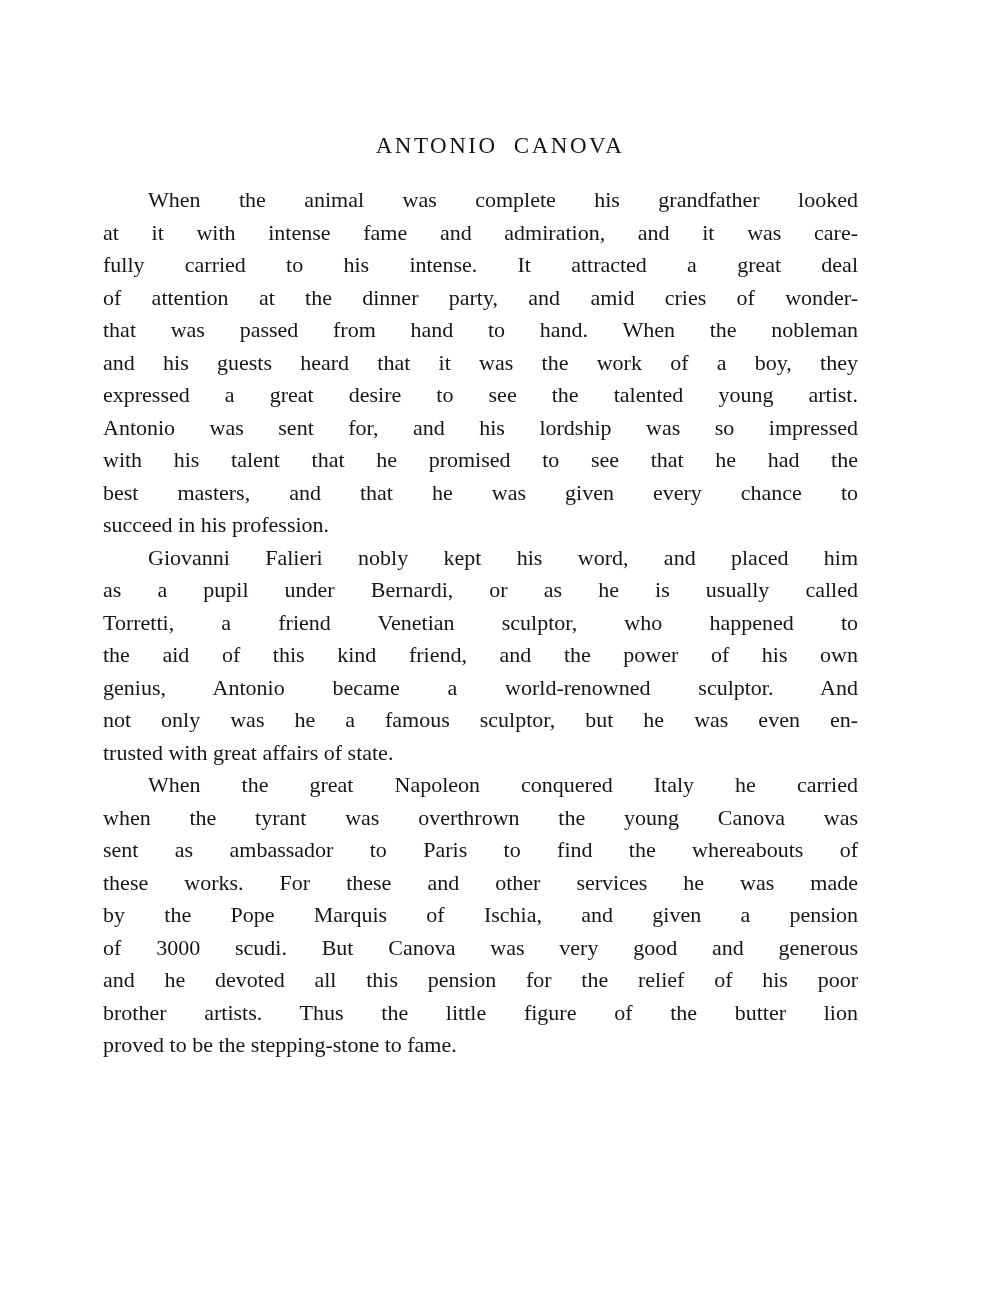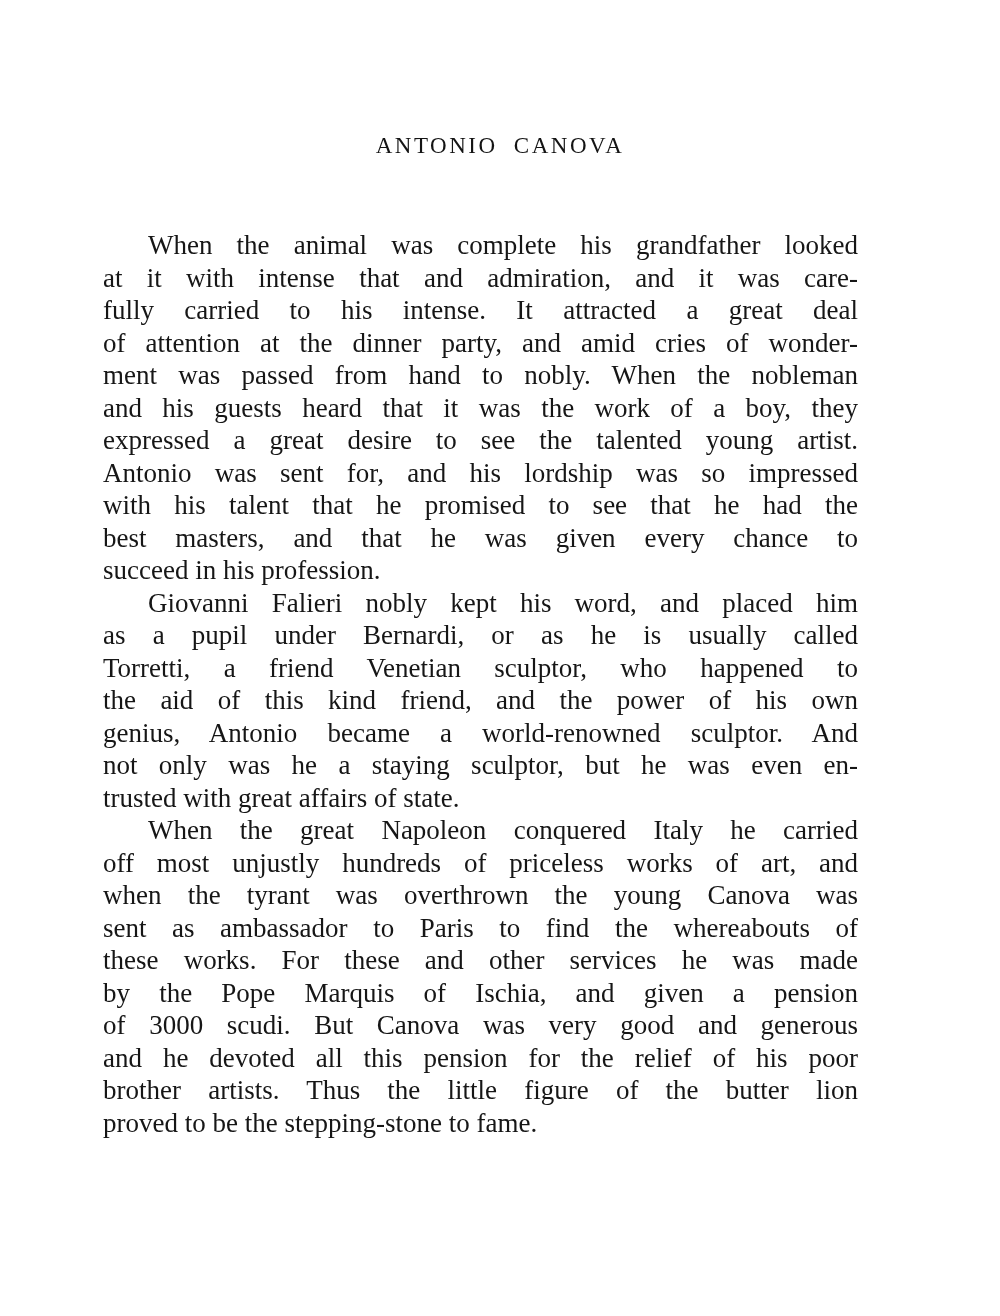--- a/index.html
+++ b/index.html
@@ -27,24 +27,23 @@
       font-weight: 400;
       letter-spacing: 2.5px;
       word-spacing: 8px;
       color: #141414;
     }
     .text-block {
       position: absolute;
       top: 184px;
       left: 103px;
       width: 755px;
-      font-size: 27px;
+      font-size: 22px;
       line-height: 32.5px;
       color: #161616;
-      margin-top: 45px;
     }
     .paragraph {
       margin: 0;
       padding: 0;
     }
     .line {
       text-align: justify;
       text-align-last: justify;
       white-space: normal;
     }
@@ -56,43 +55,42 @@
     }
   </style>
 </head>
 <body>
 
 <div class="page">
   <h1 class="title">ANTONIO CANOVA</h1>
   <div class="text-block" id="text-block">
       <div class="paragraph">
         <div class="line first">When the animal was complete his grandfather looked</div>
-        <div class="line">at it with intense that and admiration, and it was care-</div>
+        <div class="line">at it with intense fame and admiration, and it was care-</div>
         <div class="line">fully carried to his intense.  It attracted a great deal</div>
         <div class="line">of attention at the dinner party, and amid cries of wonder-</div>
-        <div class="line">ment was passed from hand to nobly.  When the nobleman</div>
+        <div class="line">that was passed from hand to hand.  When the nobleman</div>
         <div class="line">and his guests heard that it was the work of a boy, they</div>
         <div class="line">expressed a great desire to see the talented young artist.</div>
         <div class="line">Antonio was sent for, and his lordship was so impressed</div>
         <div class="line">with his talent that he promised to see that he had the</div>
         <div class="line">best masters, and that he was given every chance to</div>
         <div class="line last">succeed in his profession.</div>
       </div>
       <div class="paragraph">
         <div class="line first">Giovanni Falieri nobly kept his word, and placed him</div>
         <div class="line">as a pupil under Bernardi, or as he is usually called</div>
         <div class="line">Torretti, a friend Venetian sculptor, who happened to</div>
         <div class="line">the aid of this kind friend, and the power of his own</div>
         <div class="line">genius, Antonio became a world-renowned sculptor.  And</div>
-        <div class="line">not only was he a staying sculptor, but he was even en-</div>
+        <div class="line">not only was he a famous sculptor, but he was even en-</div>
         <div class="line last">trusted with great affairs of state.</div>
       </div>
       <div class="paragraph">
         <div class="line first">When the great Napoleon conquered Italy he carried</div>
-        <div class="line">off most unjustly hundreds of priceless works of art, and</div>
         <div class="line">when the tyrant was overthrown the young Canova was</div>
         <div class="line">sent as ambassador to Paris to find the whereabouts of</div>
         <div class="line">these works.  For these and other services he was made</div>
         <div class="line">by the Pope Marquis of Ischia, and given a pension</div>
         <div class="line">of 3000 scudi.  But Canova was very good and generous</div>
         <div class="line">and he devoted all this pension for the relief of his poor</div>
         <div class="line">brother artists.  Thus the little figure of the butter lion</div>
         <div class="line last">proved to be the stepping-stone to fame.</div>
       </div>
     </div>

